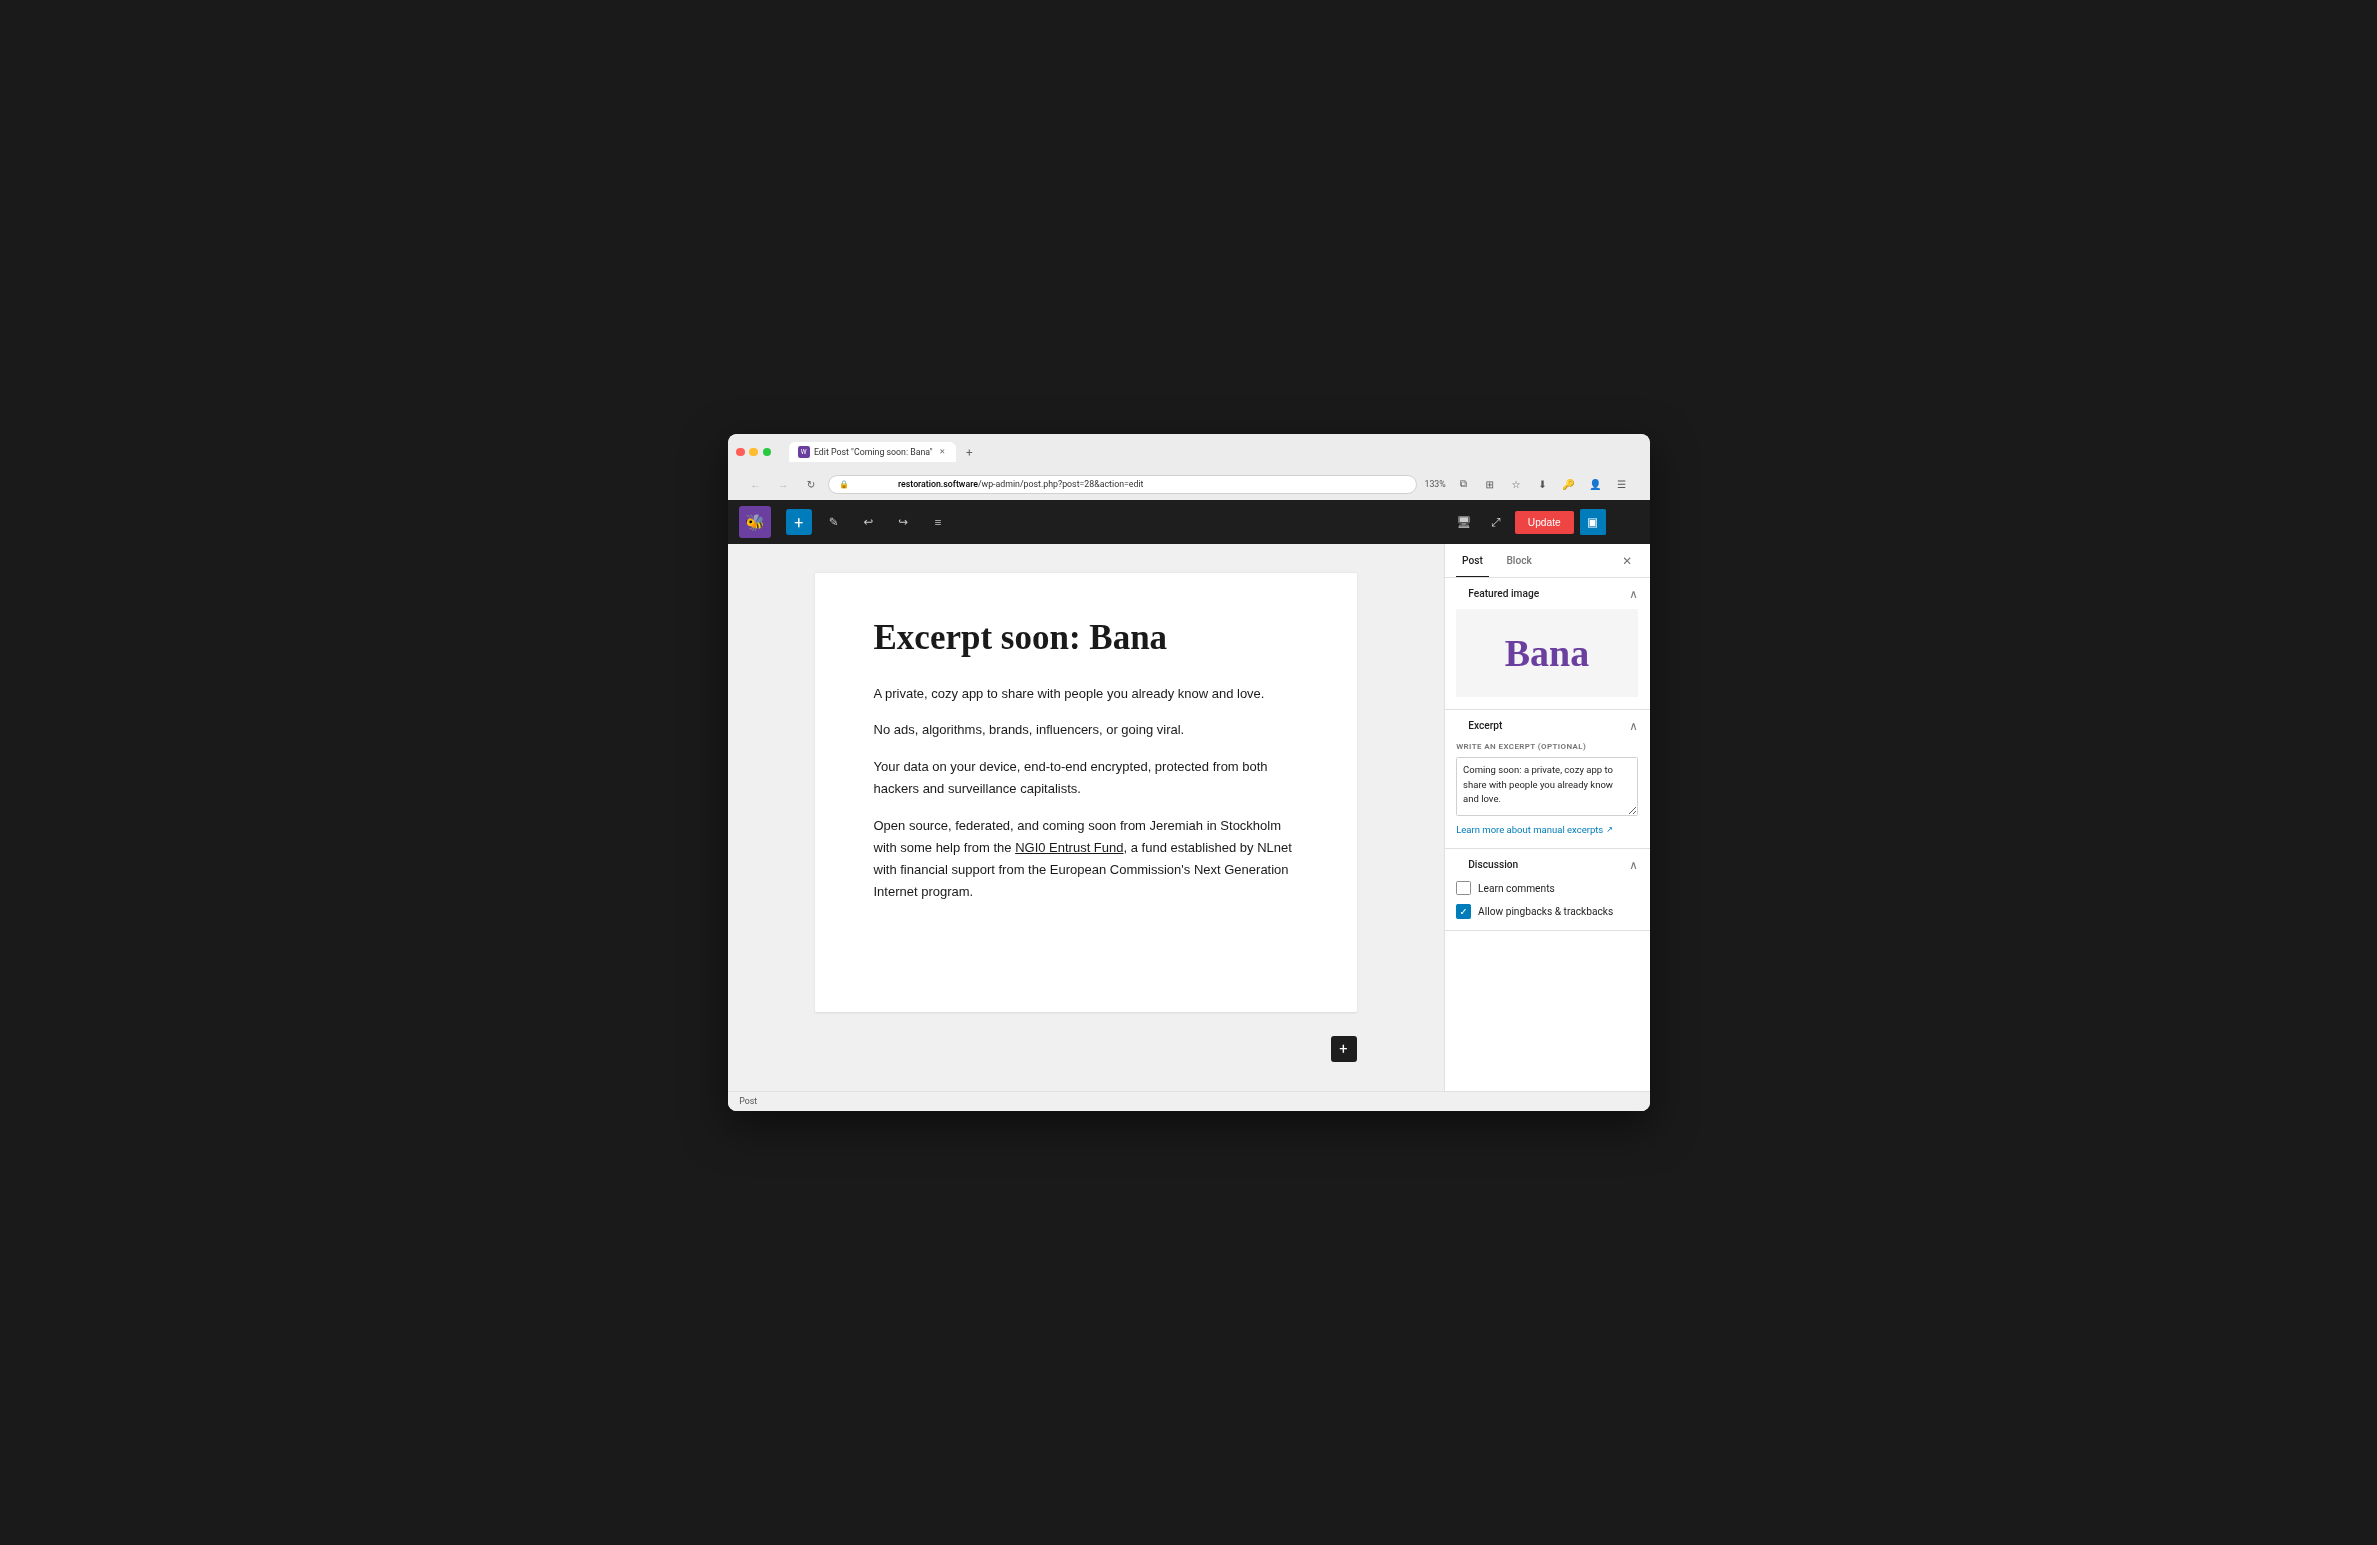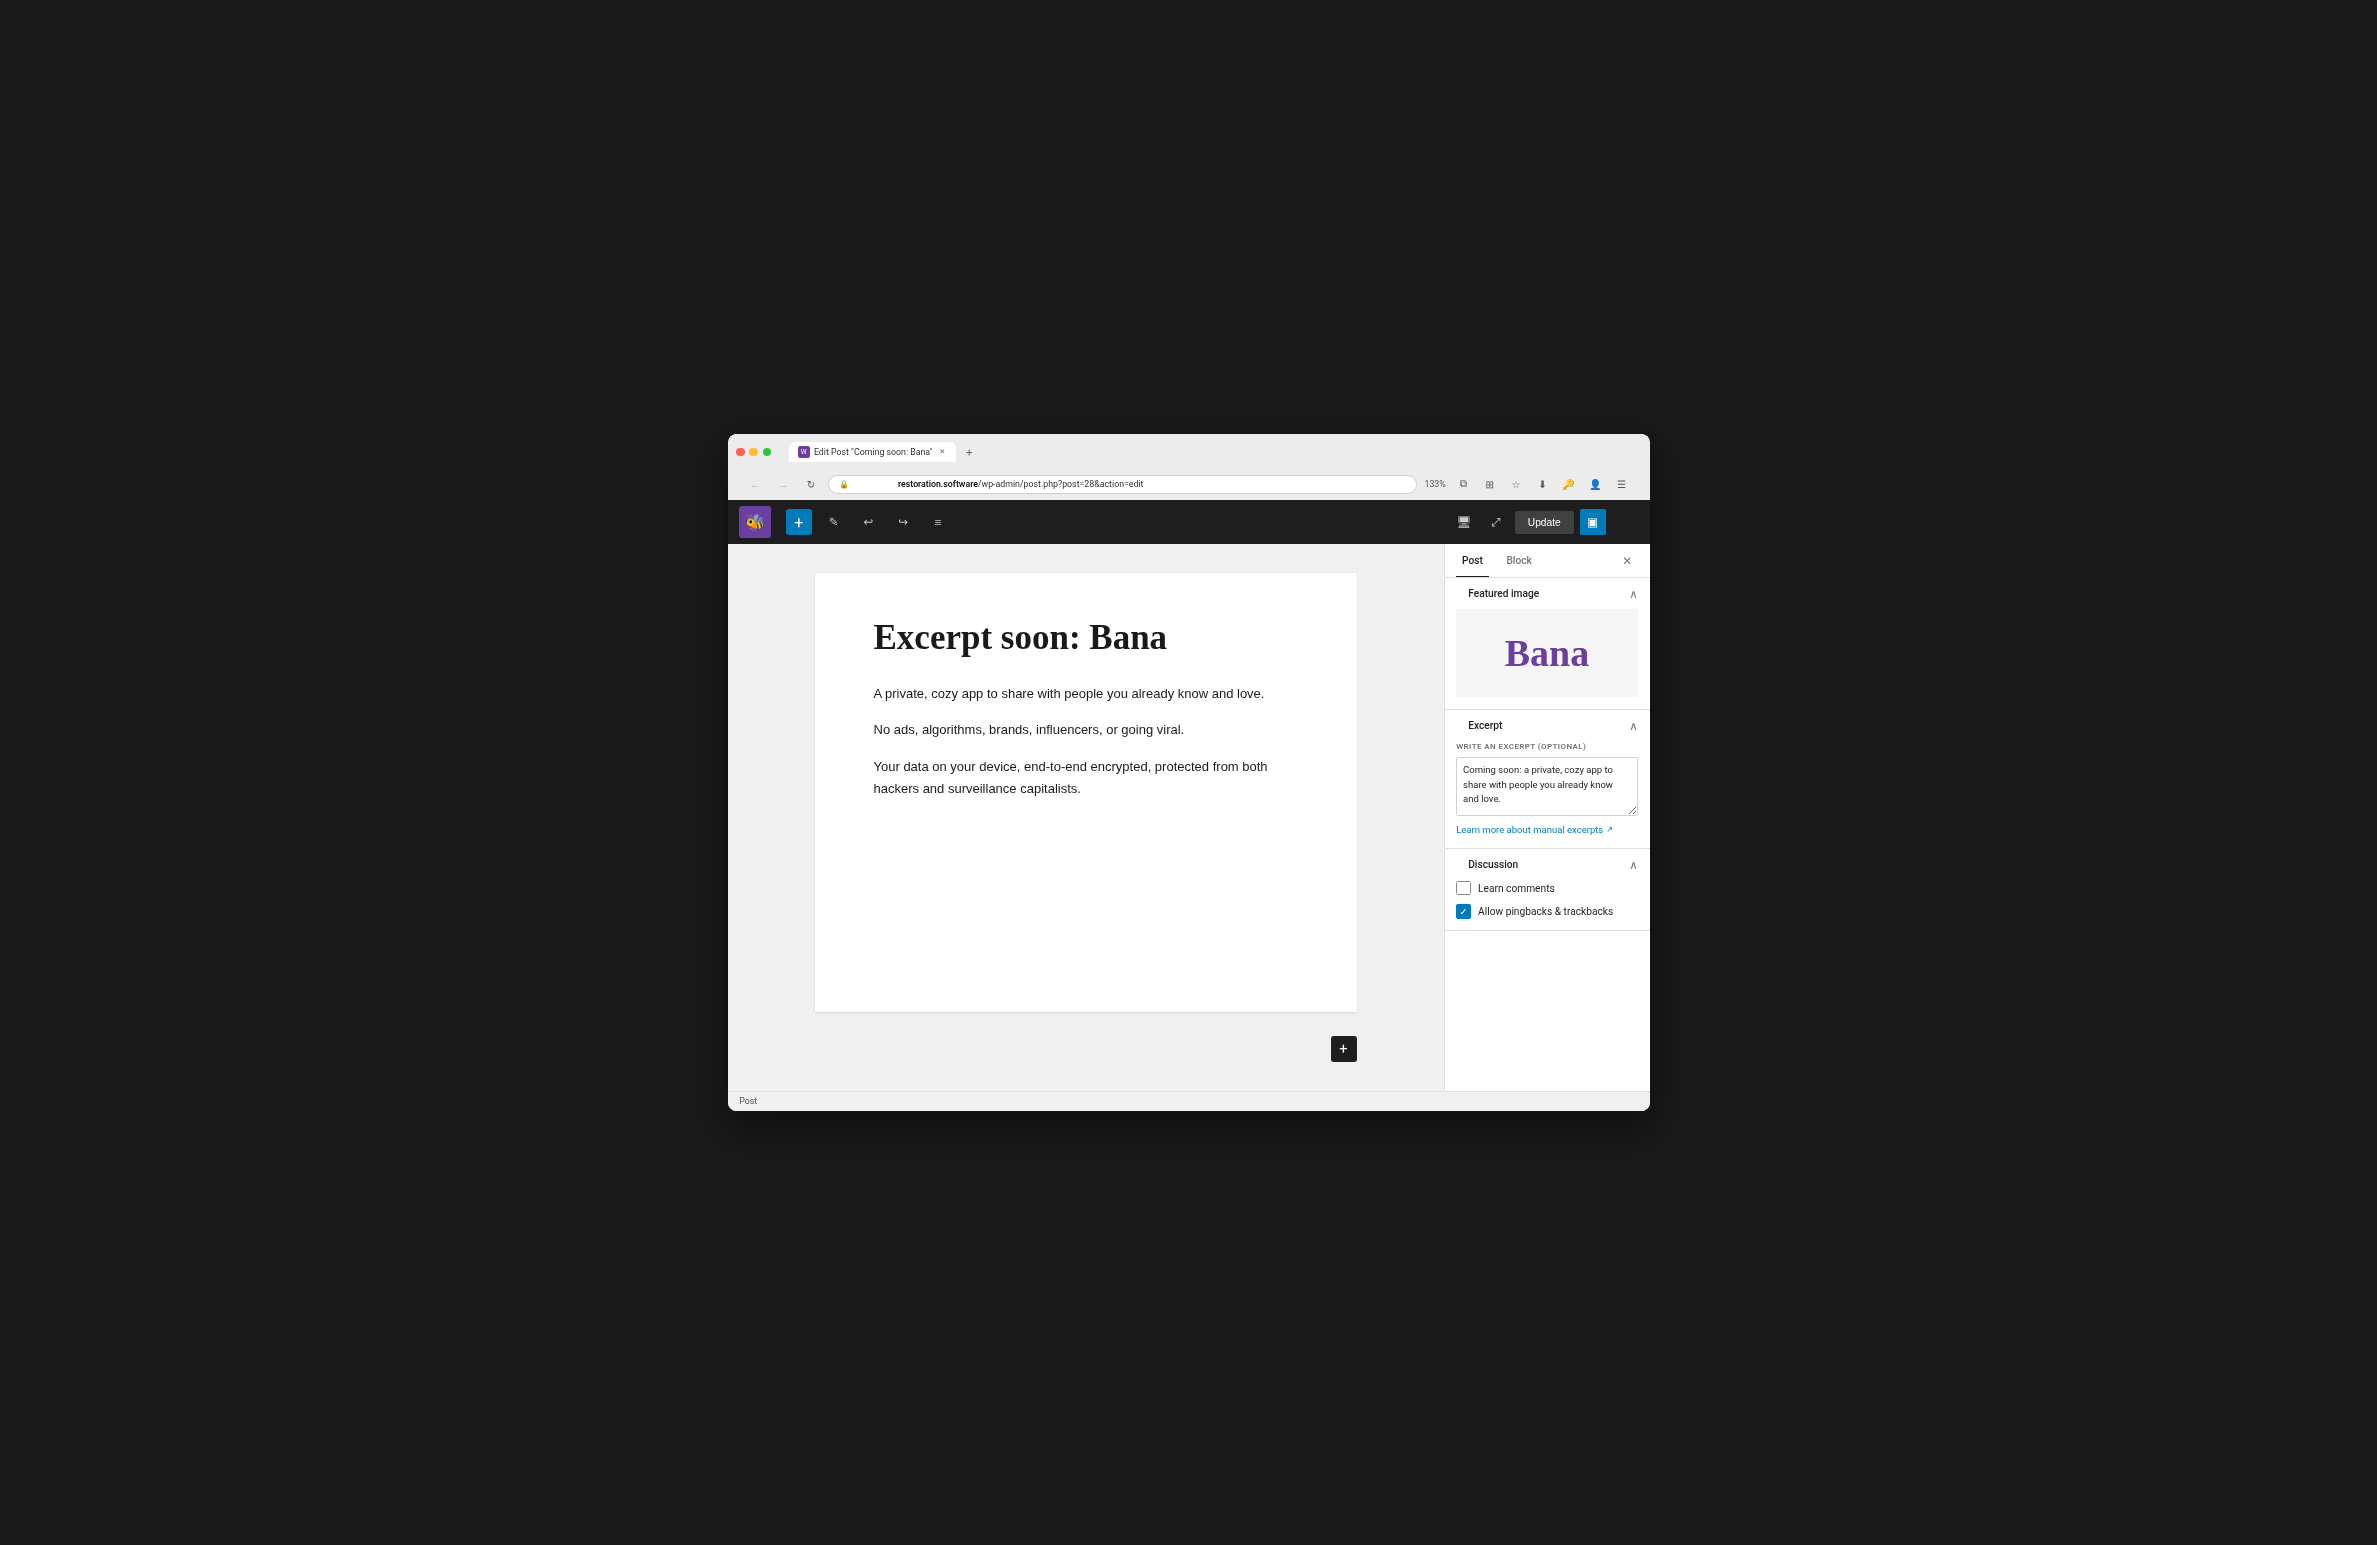--- a/index.html
+++ b/index.html
@@ -229,21 +229,21 @@
       align-items: center;
       justify-content: center;
       border-radius: 2.9px;
       cursor: pointer;
       color: #1e1e1e;
       font-size: 11.7px;
       background: transparent;
     }
 
     .update-btn {
-      background: #404040;
+      background: #ef4444;
       color: white;
       border: none;
       padding: 5.9px 13px;
       border-radius: 2px;
       font-size: 10.2px;
       font-weight: 500;
       cursor: pointer;
     }
 
     .more-btn {
@@ -586,20 +586,21 @@
 
   <div class="editor-layout">
 
     <div class="editor-content">
       <div class="post-editor">
         <h1 class="post-title">Excerpt soon: Bana</h1>
         <div class="post-body">
           <p>A private, cozy app to share with people you already know and love.</p>
           <p>No ads, algorithms, brands, influencers, or going viral.</p>
           <p>Your data on your device, end-to-end encrypted, protected from both hackers and surveillance capitalists.</p>
+          <p>Open source, federated, and coming soon from Jeremiah in Stockholm with some help from the <a href="#">NGI0 Entrust Fund</a>, a fund established by NLnet with financial support from the European Commission's Next Generation Internet program.</p>
         </div>
       </div>
       <div class="add-block-row">
         <div class="add-block-btn">+</div>
       </div>
     </div>
 
     <div class="editor-sidebar">
 
       <div class="sidebar-tabs">

